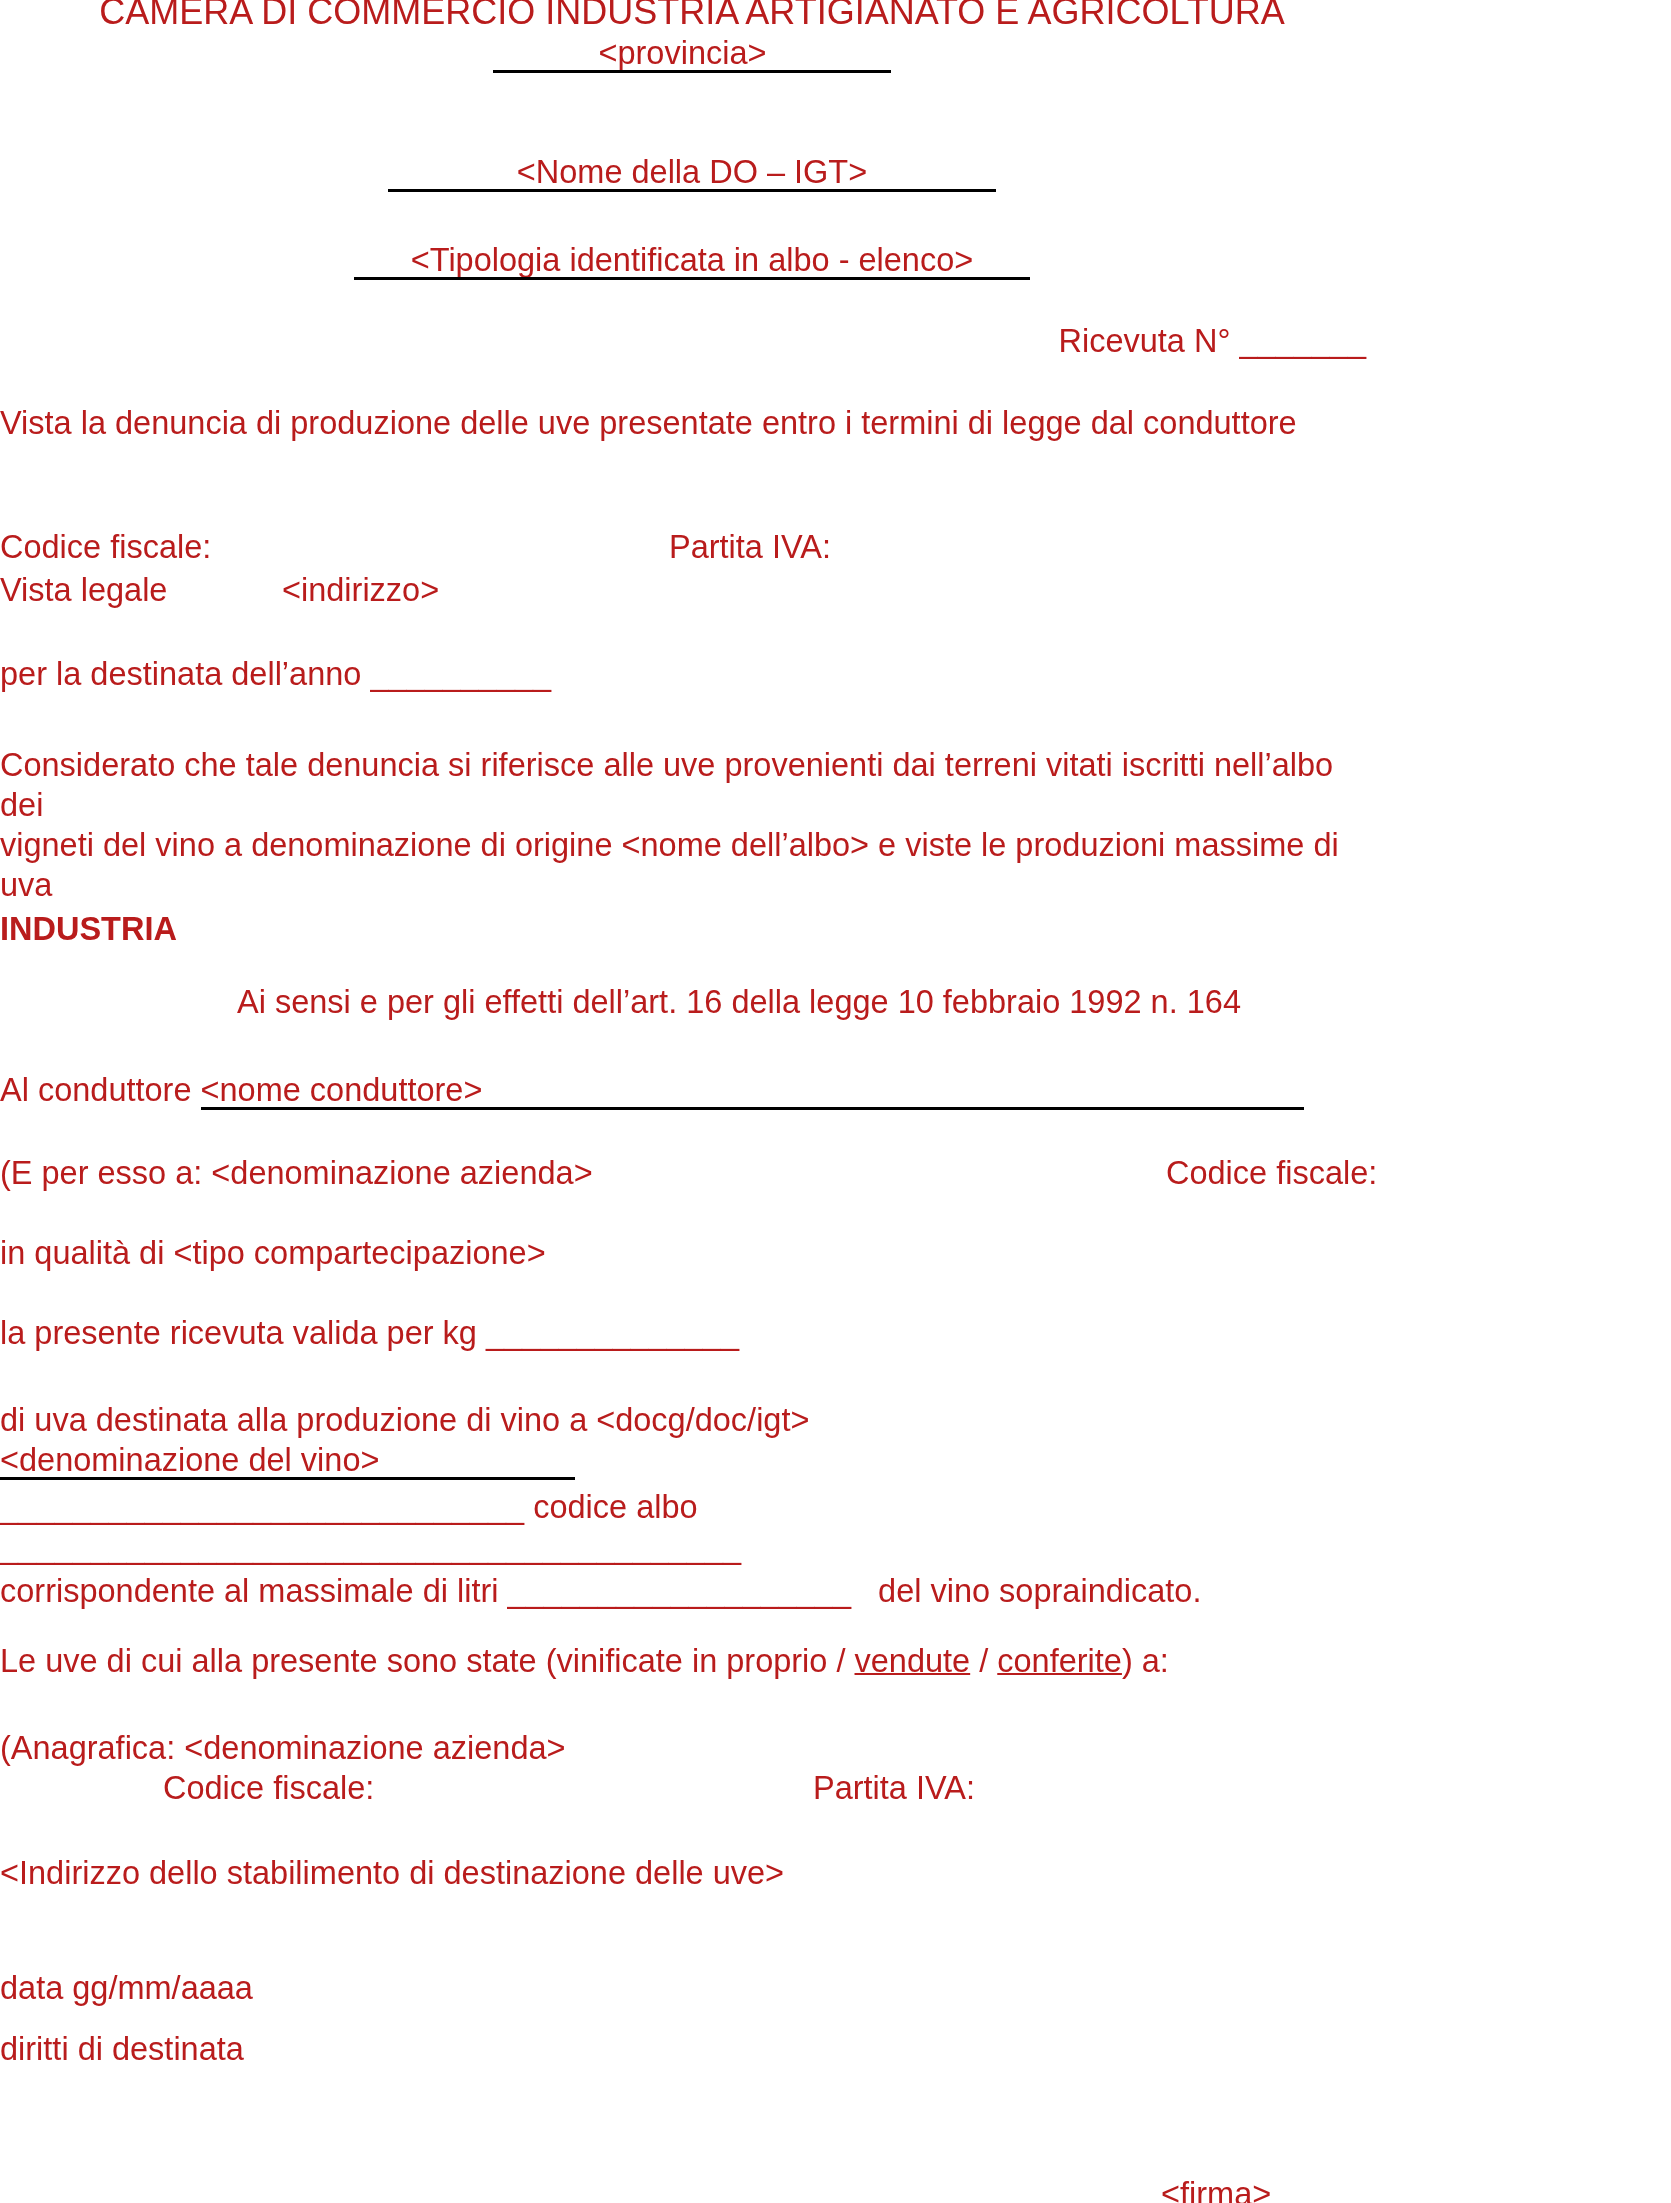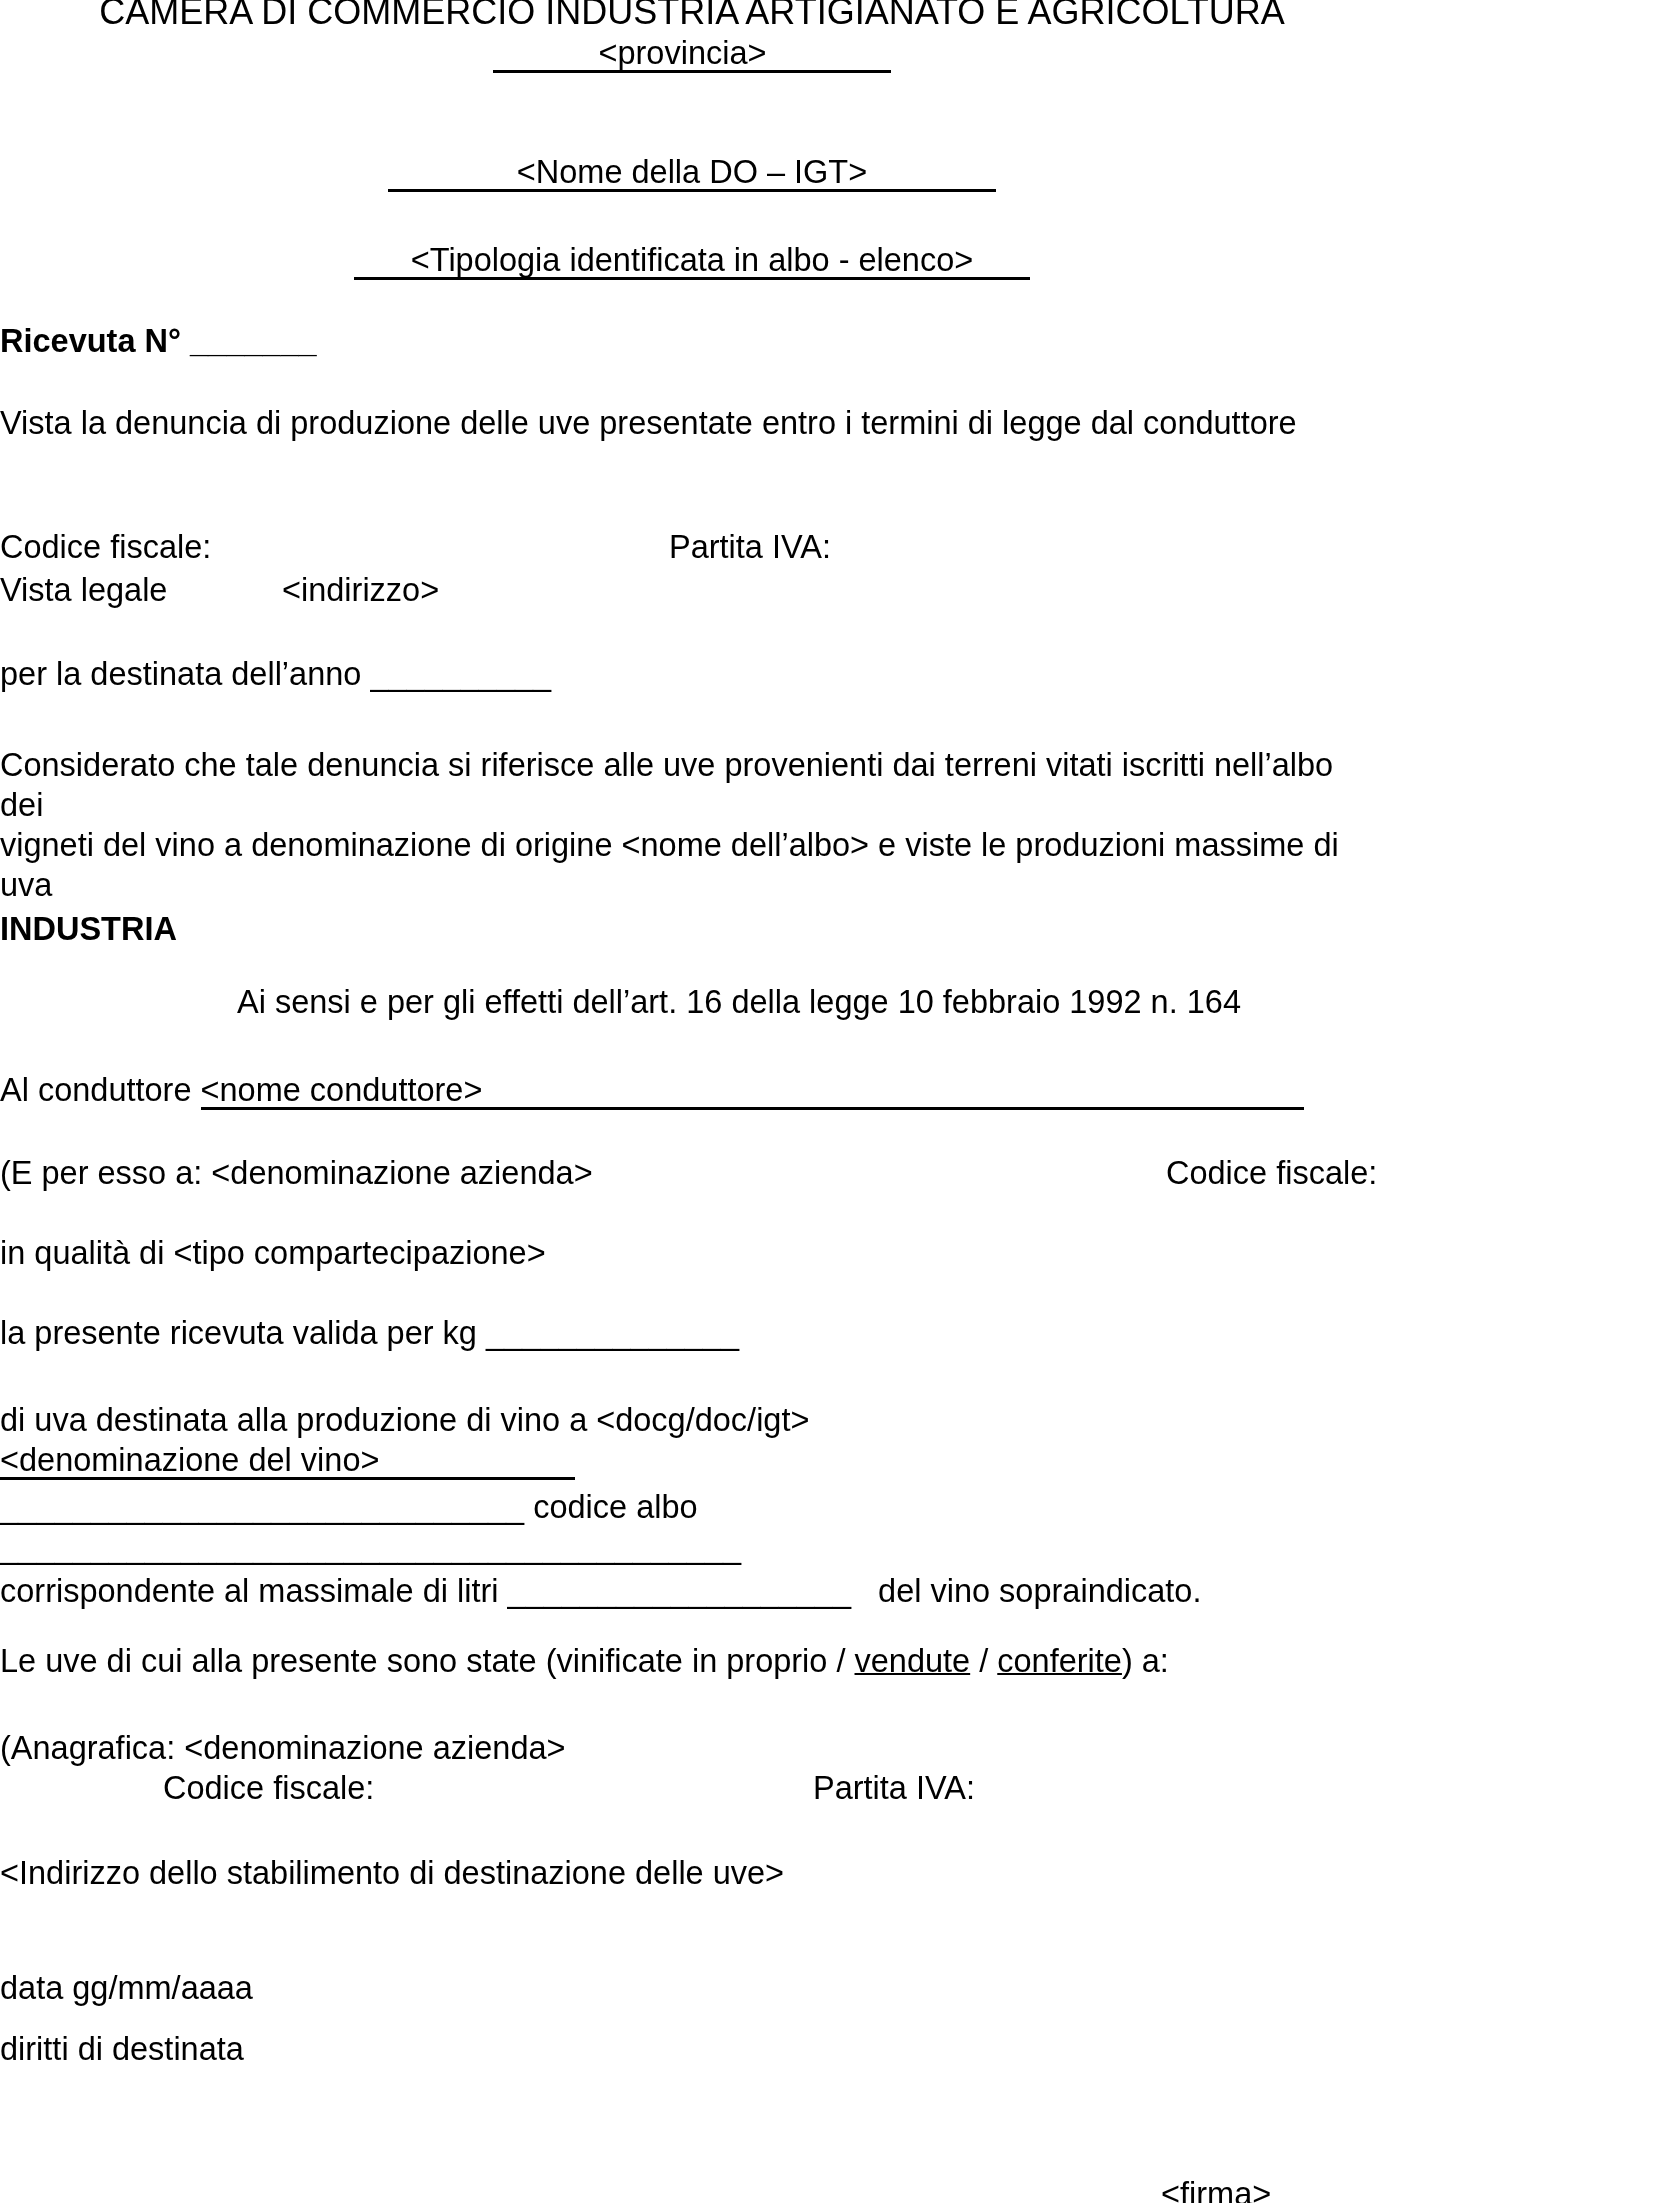--- a/index.html
+++ b/index.html
@@ -1,26 +1,26 @@
 <!DOCTYPE html>
 <html><head>
 <meta charset="utf-8">
 <style>
   html,body{margin:0;padding:0;background:#ffffff;}
   .doc{
     position:relative;
     width:1384px;height:2203px;
-    background:#ffffff;color:#000000;
+    background:#ffffff;color:#b91c1c;
     font-family:"Liberation Sans",sans-serif;
     font-size:32.5px;line-height:40px;
     overflow:hidden;
   }
   .line{position:absolute;left:0;right:0;white-space:pre-wrap;}
   .center{text-align:center;}
-  .right{text-align:left;font-weight:bold;}
+  .right{text-align:right;}
   .title{font-size:36px;}
   .bold{font-weight:bold;}
   
   .ulw{position:relative;display:inline-block;}
   .ulw::after{content:"";position:absolute;left:0;right:0;bottom:0;height:2.9px;background:#000;}
   .sp{display:inline-block;height:1px;vertical-align:baseline;}
   .cell{display:inline-block;white-space:pre-wrap;}
   .u{text-decoration:underline;text-decoration-thickness:1.9px;}
 </style>
 </head>

